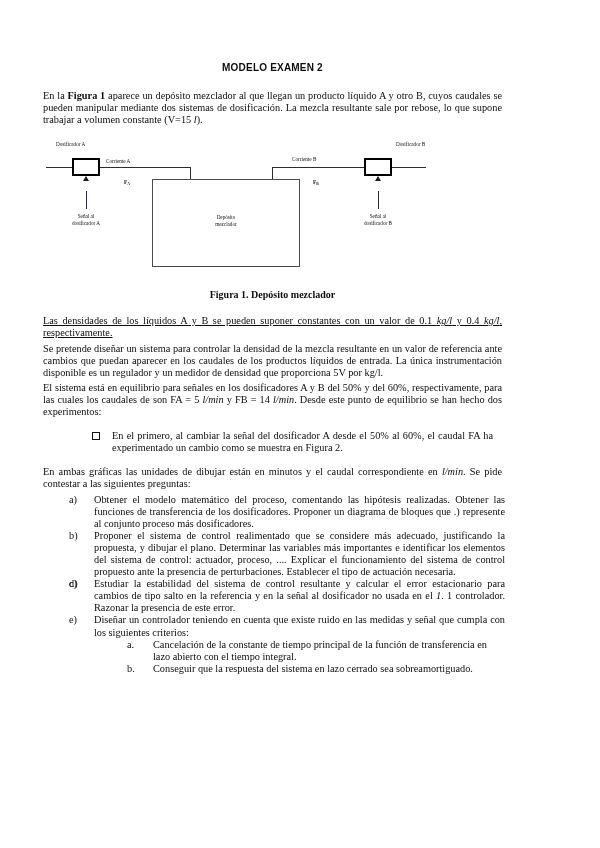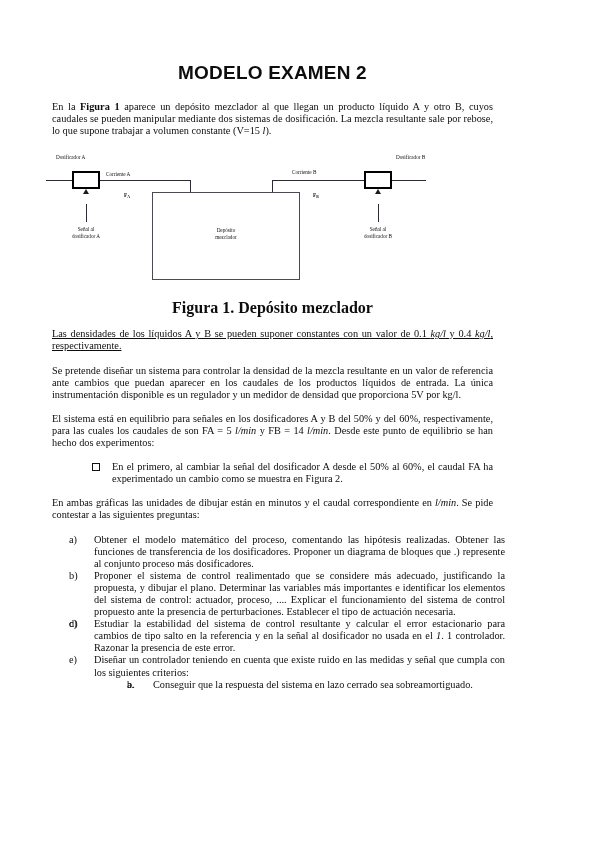--- a/index.html
+++ b/index.html
@@ -20,46 +20,46 @@
     height: 848px;
     box-sizing: border-box;
     padding: 0 95px 0 40px;
   }
   .doc-title {
     margin: 0;
     padding-top: 62px;
     text-align: center;
     font-family: "Liberation Sans", sans-serif;
     font-weight: bold;
-    font-size: 19px;
+    font-size: 10px;
     letter-spacing: 0.2px;
     padding-right: 0;
   }
   .title-wrap {
     width: 465px;
   }
   .body-col {
     width: 465px;
     font-size: 10.3px;
     line-height: 12.1px;
     text-align: justify;
     text-justify: inter-word;
   }
   p {
-    margin: 12px;
+    margin: 3px;
   }
   .para-intro {
     margin-top: 17px;
   }
   b { font-weight: bold; }
   i { font-style: italic; }
   .fig-caption {
     text-align: center;
     font-weight: bold;
-    font-size: 16px;
+    font-size: 10px;
     margin-top: 13px;
   }
   .para-after-fig { margin-top: 14px; text-decoration: underline; }
   .para-tight { margin-top: 0; }
 
   
   ul.sq-list {
     list-style: none;
     margin: 12px;
     padding: 0 0 0 40px;
@@ -256,20 +256,21 @@
       <li>
         <span class="marker">d)</span>
         <span><span>Estudiar la estabilidad del sistema de control resultante y calcular el error estacionario para cambios de tipo salto en la referencia y en la señal al dosificador no usada en el </span><i>1</i><span>. 1 controlador. Razonar la presencia de este error.</span></span>
       </li>
       <li>
         <span class="marker">e)</span>
         <span>Diseñar un controlador teniendo en cuenta que existe ruido en las medidas y señal que cumpla con los siguientes criterios:</span>
         <ol class="inner-list">
           <li>
             <span class="marker">a.</span>
+            <span>Cancelación de la constante de tiempo principal de la función de transferencia en lazo abierto con el tiempo integral.</span>
           </li>
           <li>
             <span class="marker">b.</span>
             <span>Conseguir que la respuesta del sistema en lazo cerrado sea sobreamortiguado.</span>
           </li>
         </ol>
       </li>
     </ol>
 
   </div>

